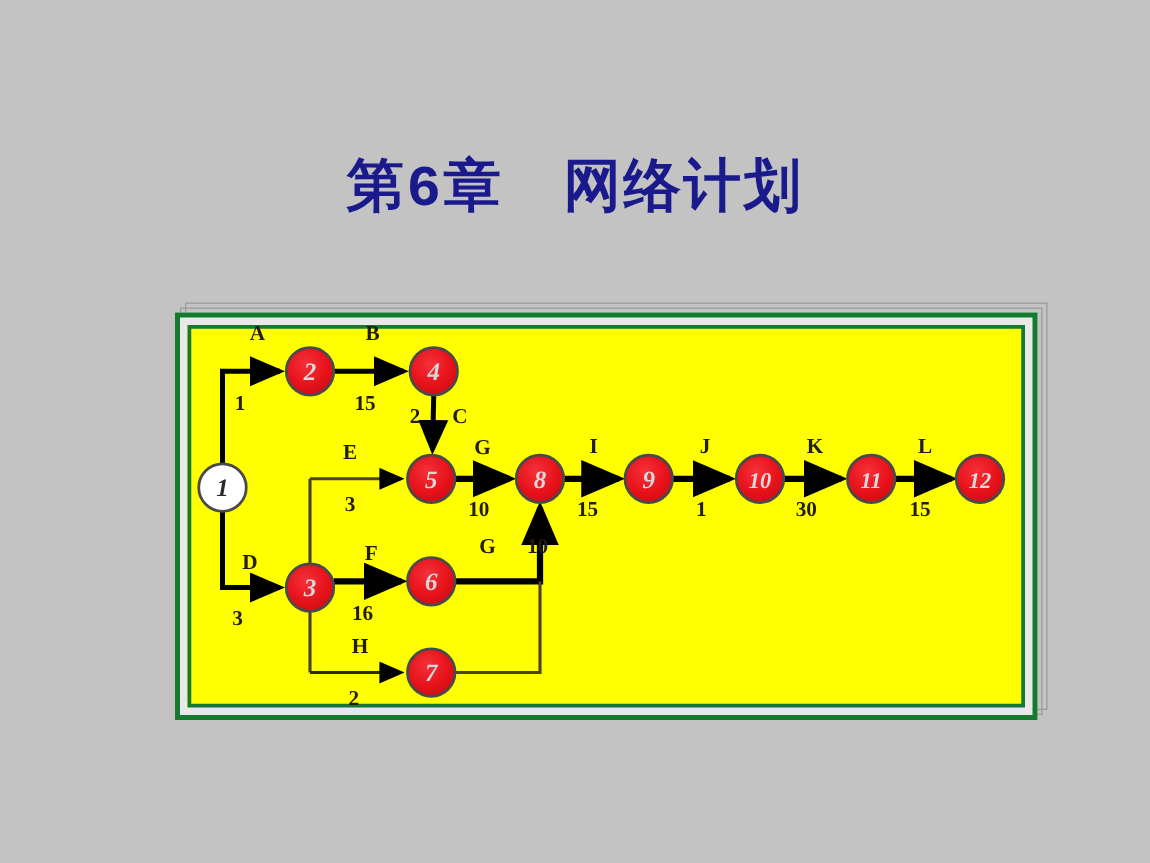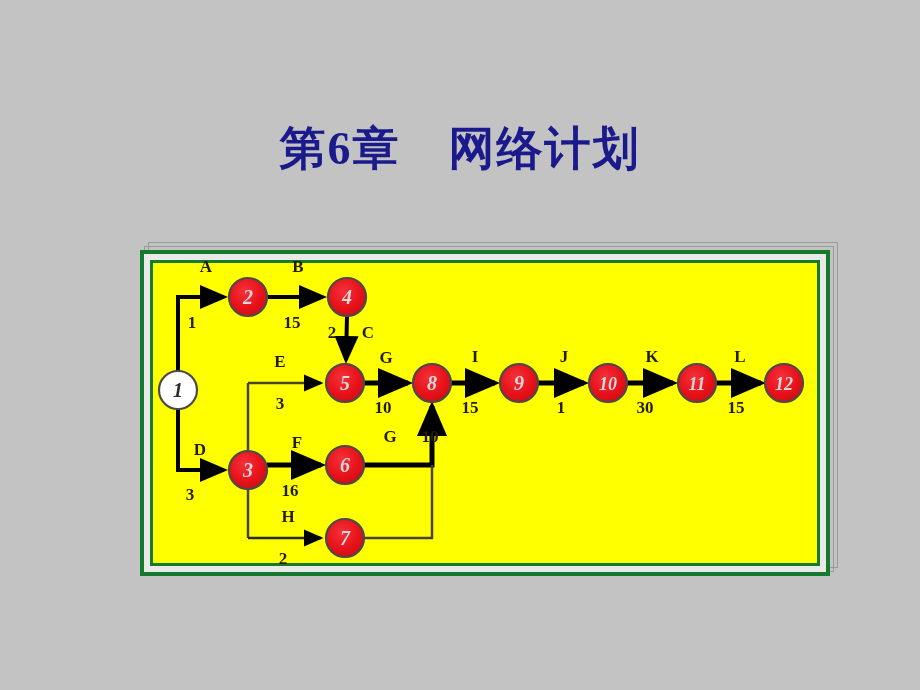--- a/index.html
+++ b/index.html
@@ -18,21 +18,21 @@
     width: 920px;
     height: 690px;
     background: #c3c3c3;
   }
   #slide-title {
     position: absolute;
     left: 0;
     top: 118px;
     width: 920px;
     text-align: center;
-    font-family: Liberation Serif, serif;
+    font-family: Liberation Mono, monospace;
     font-weight: bold;
     font-size: 46px;
     letter-spacing: 2px;
     color: #1a1a8c;
     white-space: pre;
   }
   
   #picture-frame {
     position: absolute;
     left: 140px;

